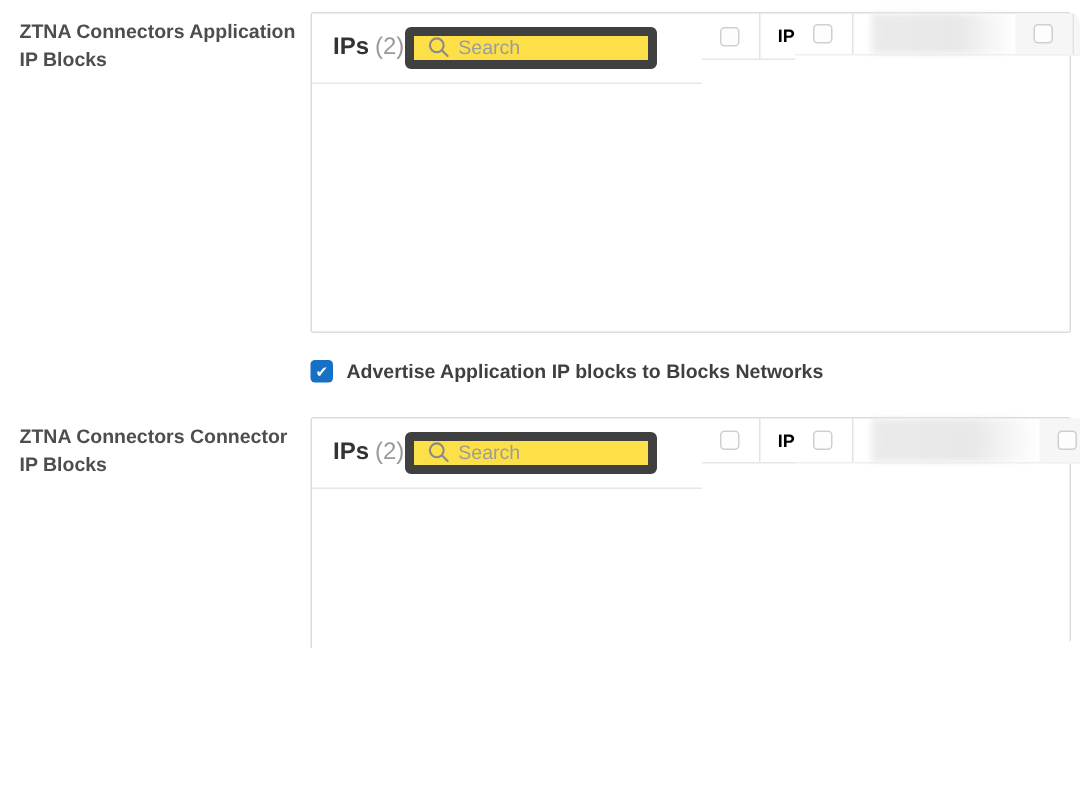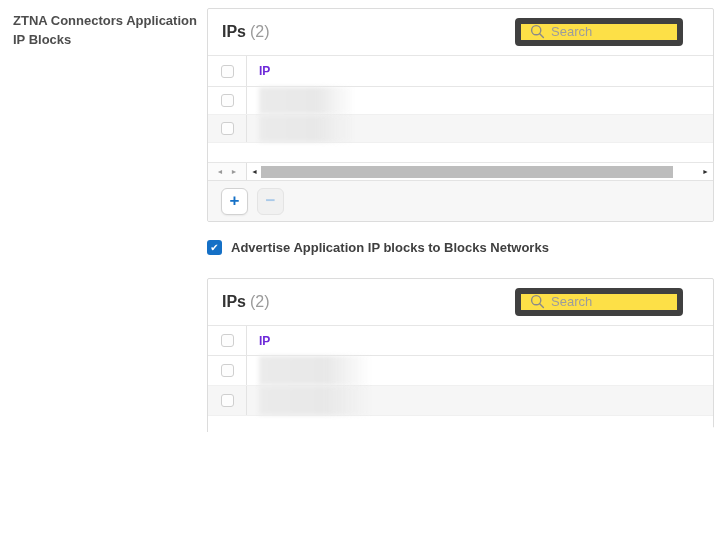--- a/index.html
+++ b/index.html
@@ -6,40 +6,40 @@
   html,body { background:#fff; }
   body { font-family: "Liberation Sans", sans-serif; }
   .page { position:relative; width:720px; height:432px; background:#fff; overflow:hidden;border-radius:19px; }
 
   .field-label { position:absolute; left:13px; width:186px; font-size:13px; font-weight:bold;
                  color:#4d4d4d; line-height:1.45; }
   .label-app  { top:12px; }
   .label-conn { top:282px; }
 
   .panel { position:absolute; left:207px; width:507px; background:#fff;
-           border:1px solid #dcdcdc; border-radius:2px; display:flex; flex-direction:column; }
+           border:1px solid #dcdcdc; border-radius:2px; display:flex; flex-direction:row; }
   .panel-app  { top:8px;   height:214px; }
   .panel-conn { top:278px; height:222px; }
 
   .panel-header { height:47px; min-height:47px; display:flex; align-items:center;
                   justify-content:space-between; padding:0 30px 0 14px; border-bottom:1px solid #e6e6e6; }
   .panel-title { font-size:16px; color:#333; }
   .panel-title .t { font-weight:bold; }
   .panel-title .c { color:#9a9a9a; font-weight:400; margin-left:4px; }
 
   .search-box { position:relative; width:168px; height:28px; border:6px solid #404040;
                 border-radius:4px; display:flex; align-items:flex-start; background:#fde047; }
   .search-box svg { margin:0 6px 0 9px; flex:0 0 auto; }
   .search-box input { border:none; outline:none; flex:1; min-width:0; font-size:13px; color:#555;
                       background:transparent; font-family:"Liberation Sans", sans-serif; }
   .search-box input::placeholder { color:#9c9c9c; }
 
   .thead, .trow { display:flex; align-items:stretch; }
   .thead { height:31px; min-height:31px; border-bottom:1px solid #e6e6e6;
-           font-weight:bold; font-size:12px; color:#6d28d9; }
+           font-weight:bold; font-size:12px; color:#000000; }
   .panel-conn .thead { height:30px; min-height:30px; }
   .trow  { height:28px; min-height:28px; border-bottom:1px solid #f0f0f0; }
   .panel-conn .trow { height:30px; min-height:30px; }
   .trow.alt { background:#f6f6f6; }
   .col-check { width:39px; min-width:39px; border-right:1px solid #e3e3e3;
                display:flex; align-items:center; justify-content:center; }
   .col-ip { flex:1; display:flex; align-items:center; padding-left:12px; }
   .cb { width:13px; height:13px; border:1px solid #cfcfcf; border-radius:3px; background:#fdfdfd; }
 
   .redact { width:96px; height:100%;
@@ -143,20 +143,21 @@
       <div class="btn btn-add">+</div>
       <div class="btn btn-remove">−</div>
     </div>
   </div>
 
   <div class="advertise">
     <span class="adv-cb">✔</span>
     <span class="adv-label">Advertise Application IP blocks to Blocks Networks</span>
   </div>
 
+  <div class="field-label label-conn">ZTNA Connectors Connector IP Blocks</div>
 
   <div class="panel panel-conn">
     <div class="panel-header">
       <div class="panel-title">
         <span class="t">IPs</span><span class="c">(2)</span>
       </div>
       <div class="search-box">
         <svg width="15" height="15" viewBox="0 0 15 15">
           <circle cx="6.2" cy="6.2" r="4.6" fill="none" stroke="#8a8a8a" stroke-width="1.4"></circle>
           <line x1="9.7" y1="9.7" x2="13.4" y2="13.4" stroke="#8a8a8a" stroke-width="1.4" stroke-linecap="round"></line>

